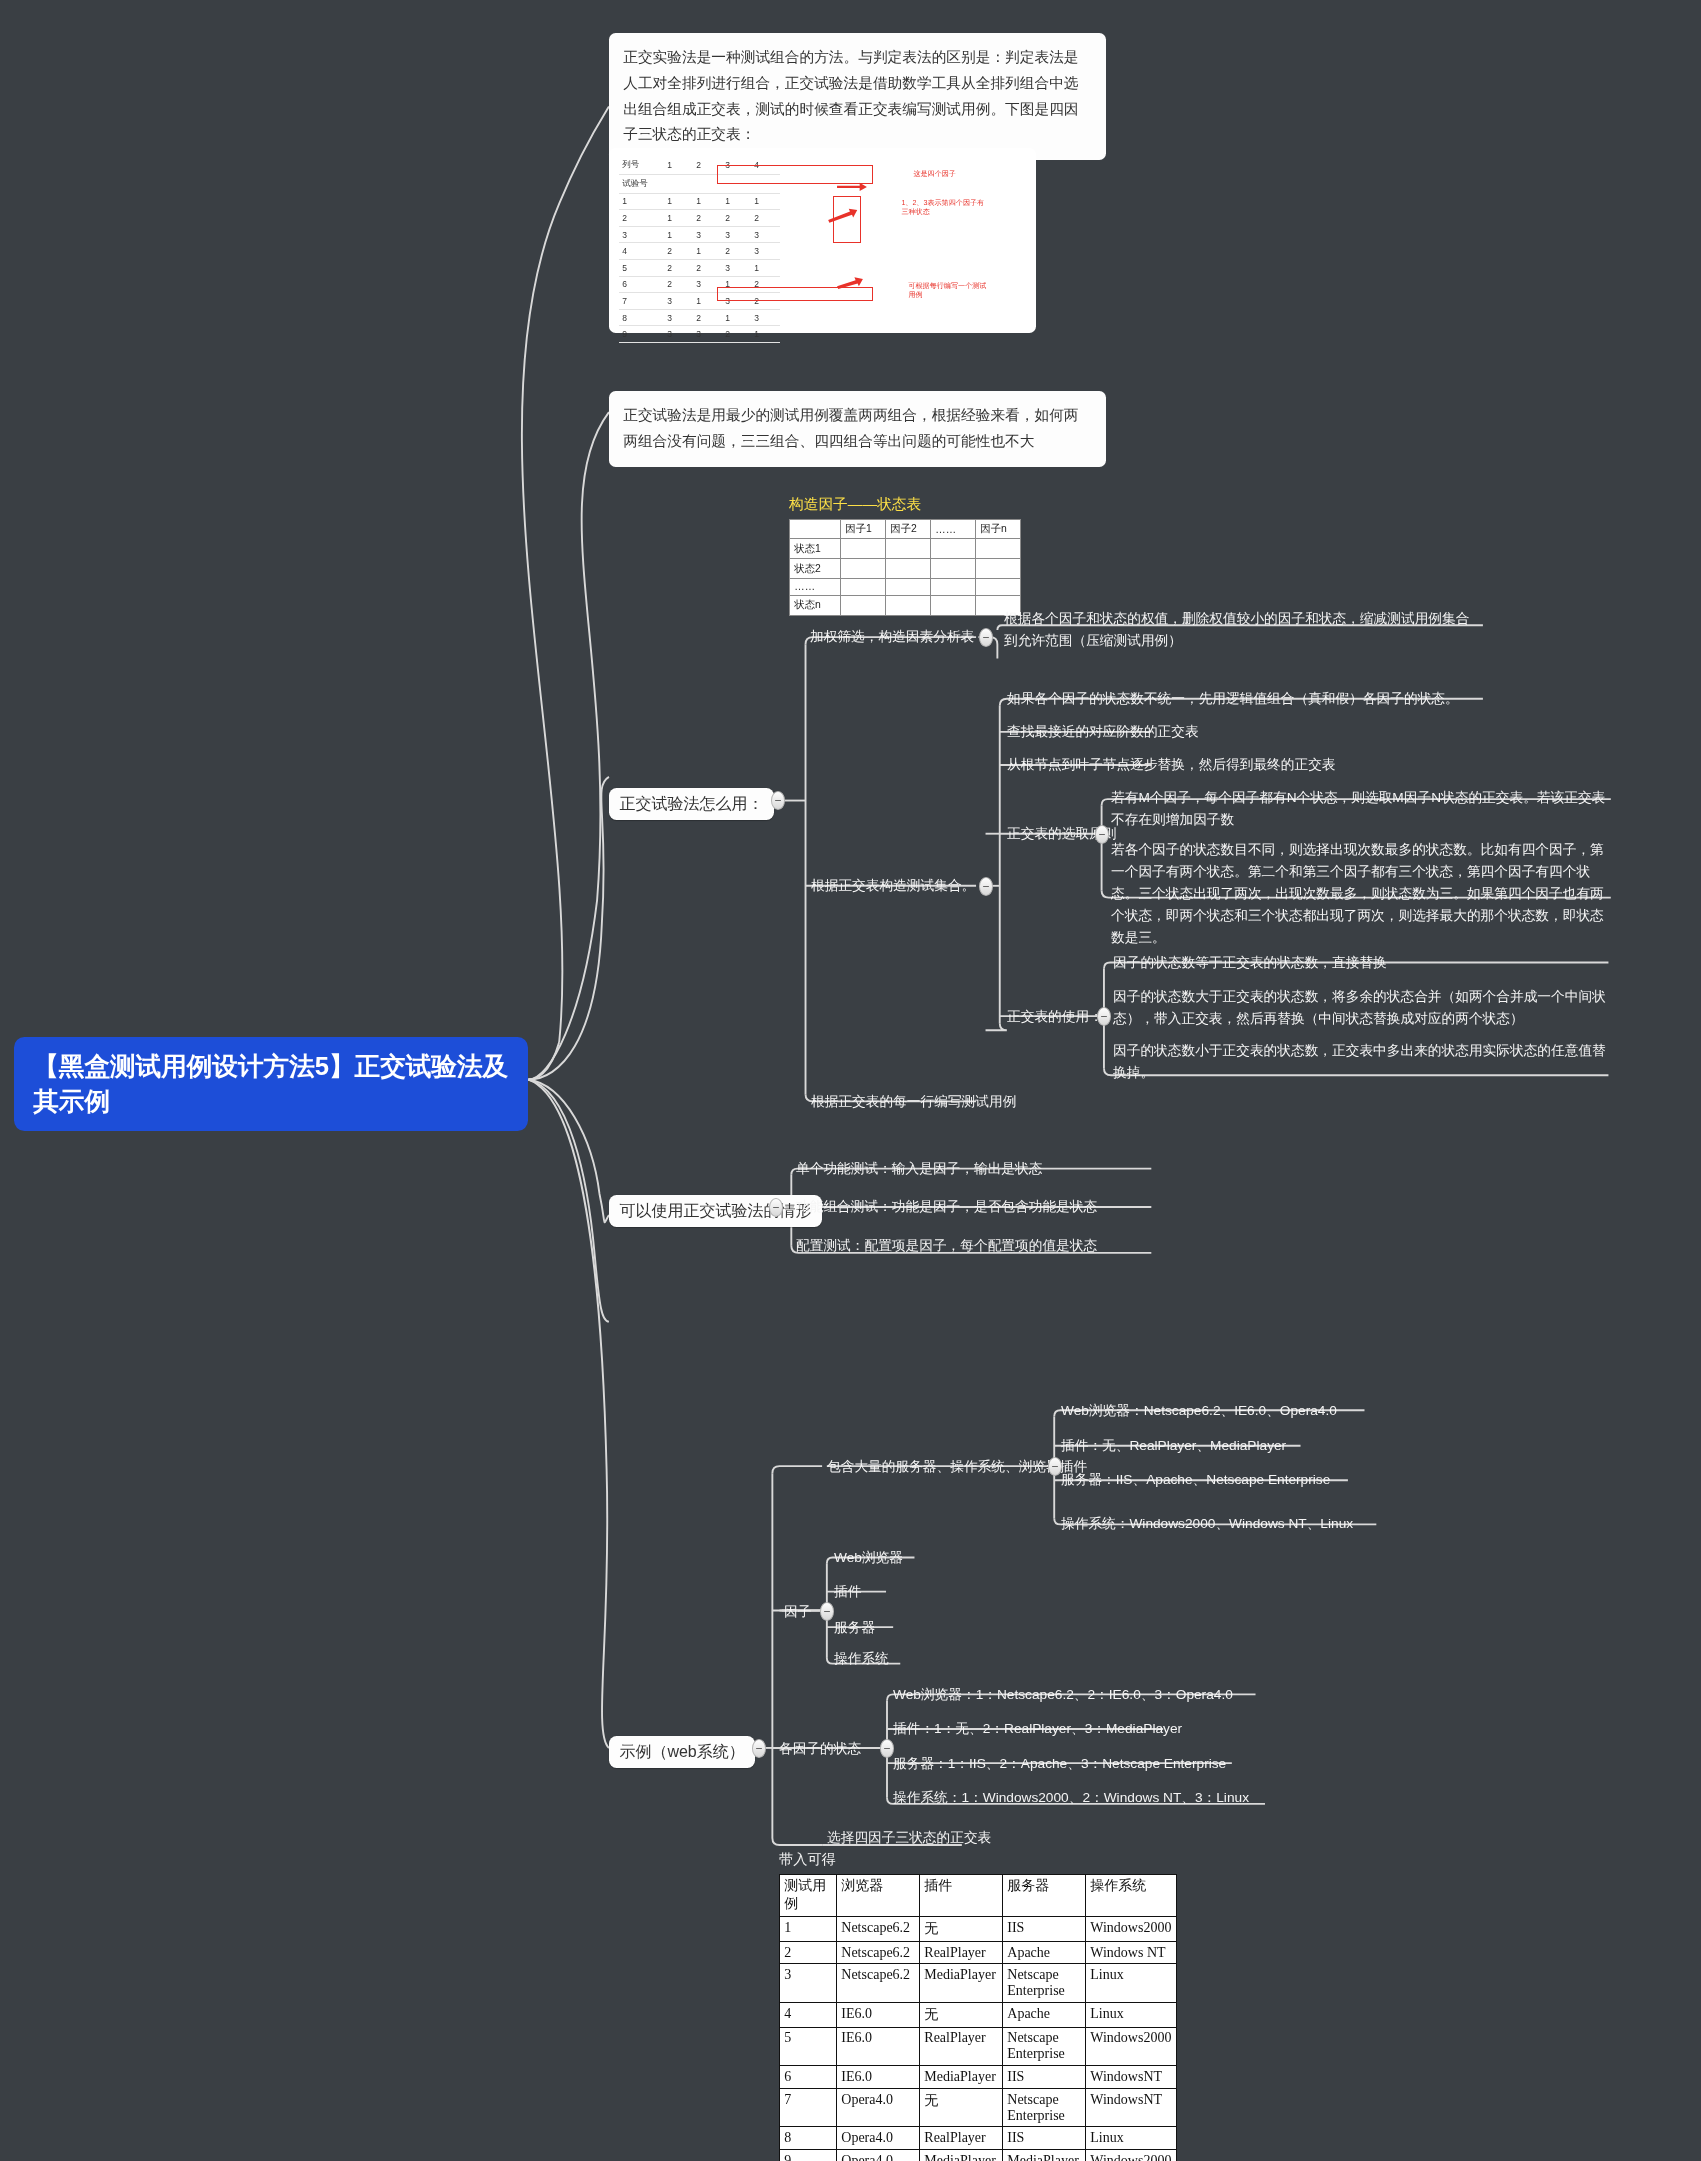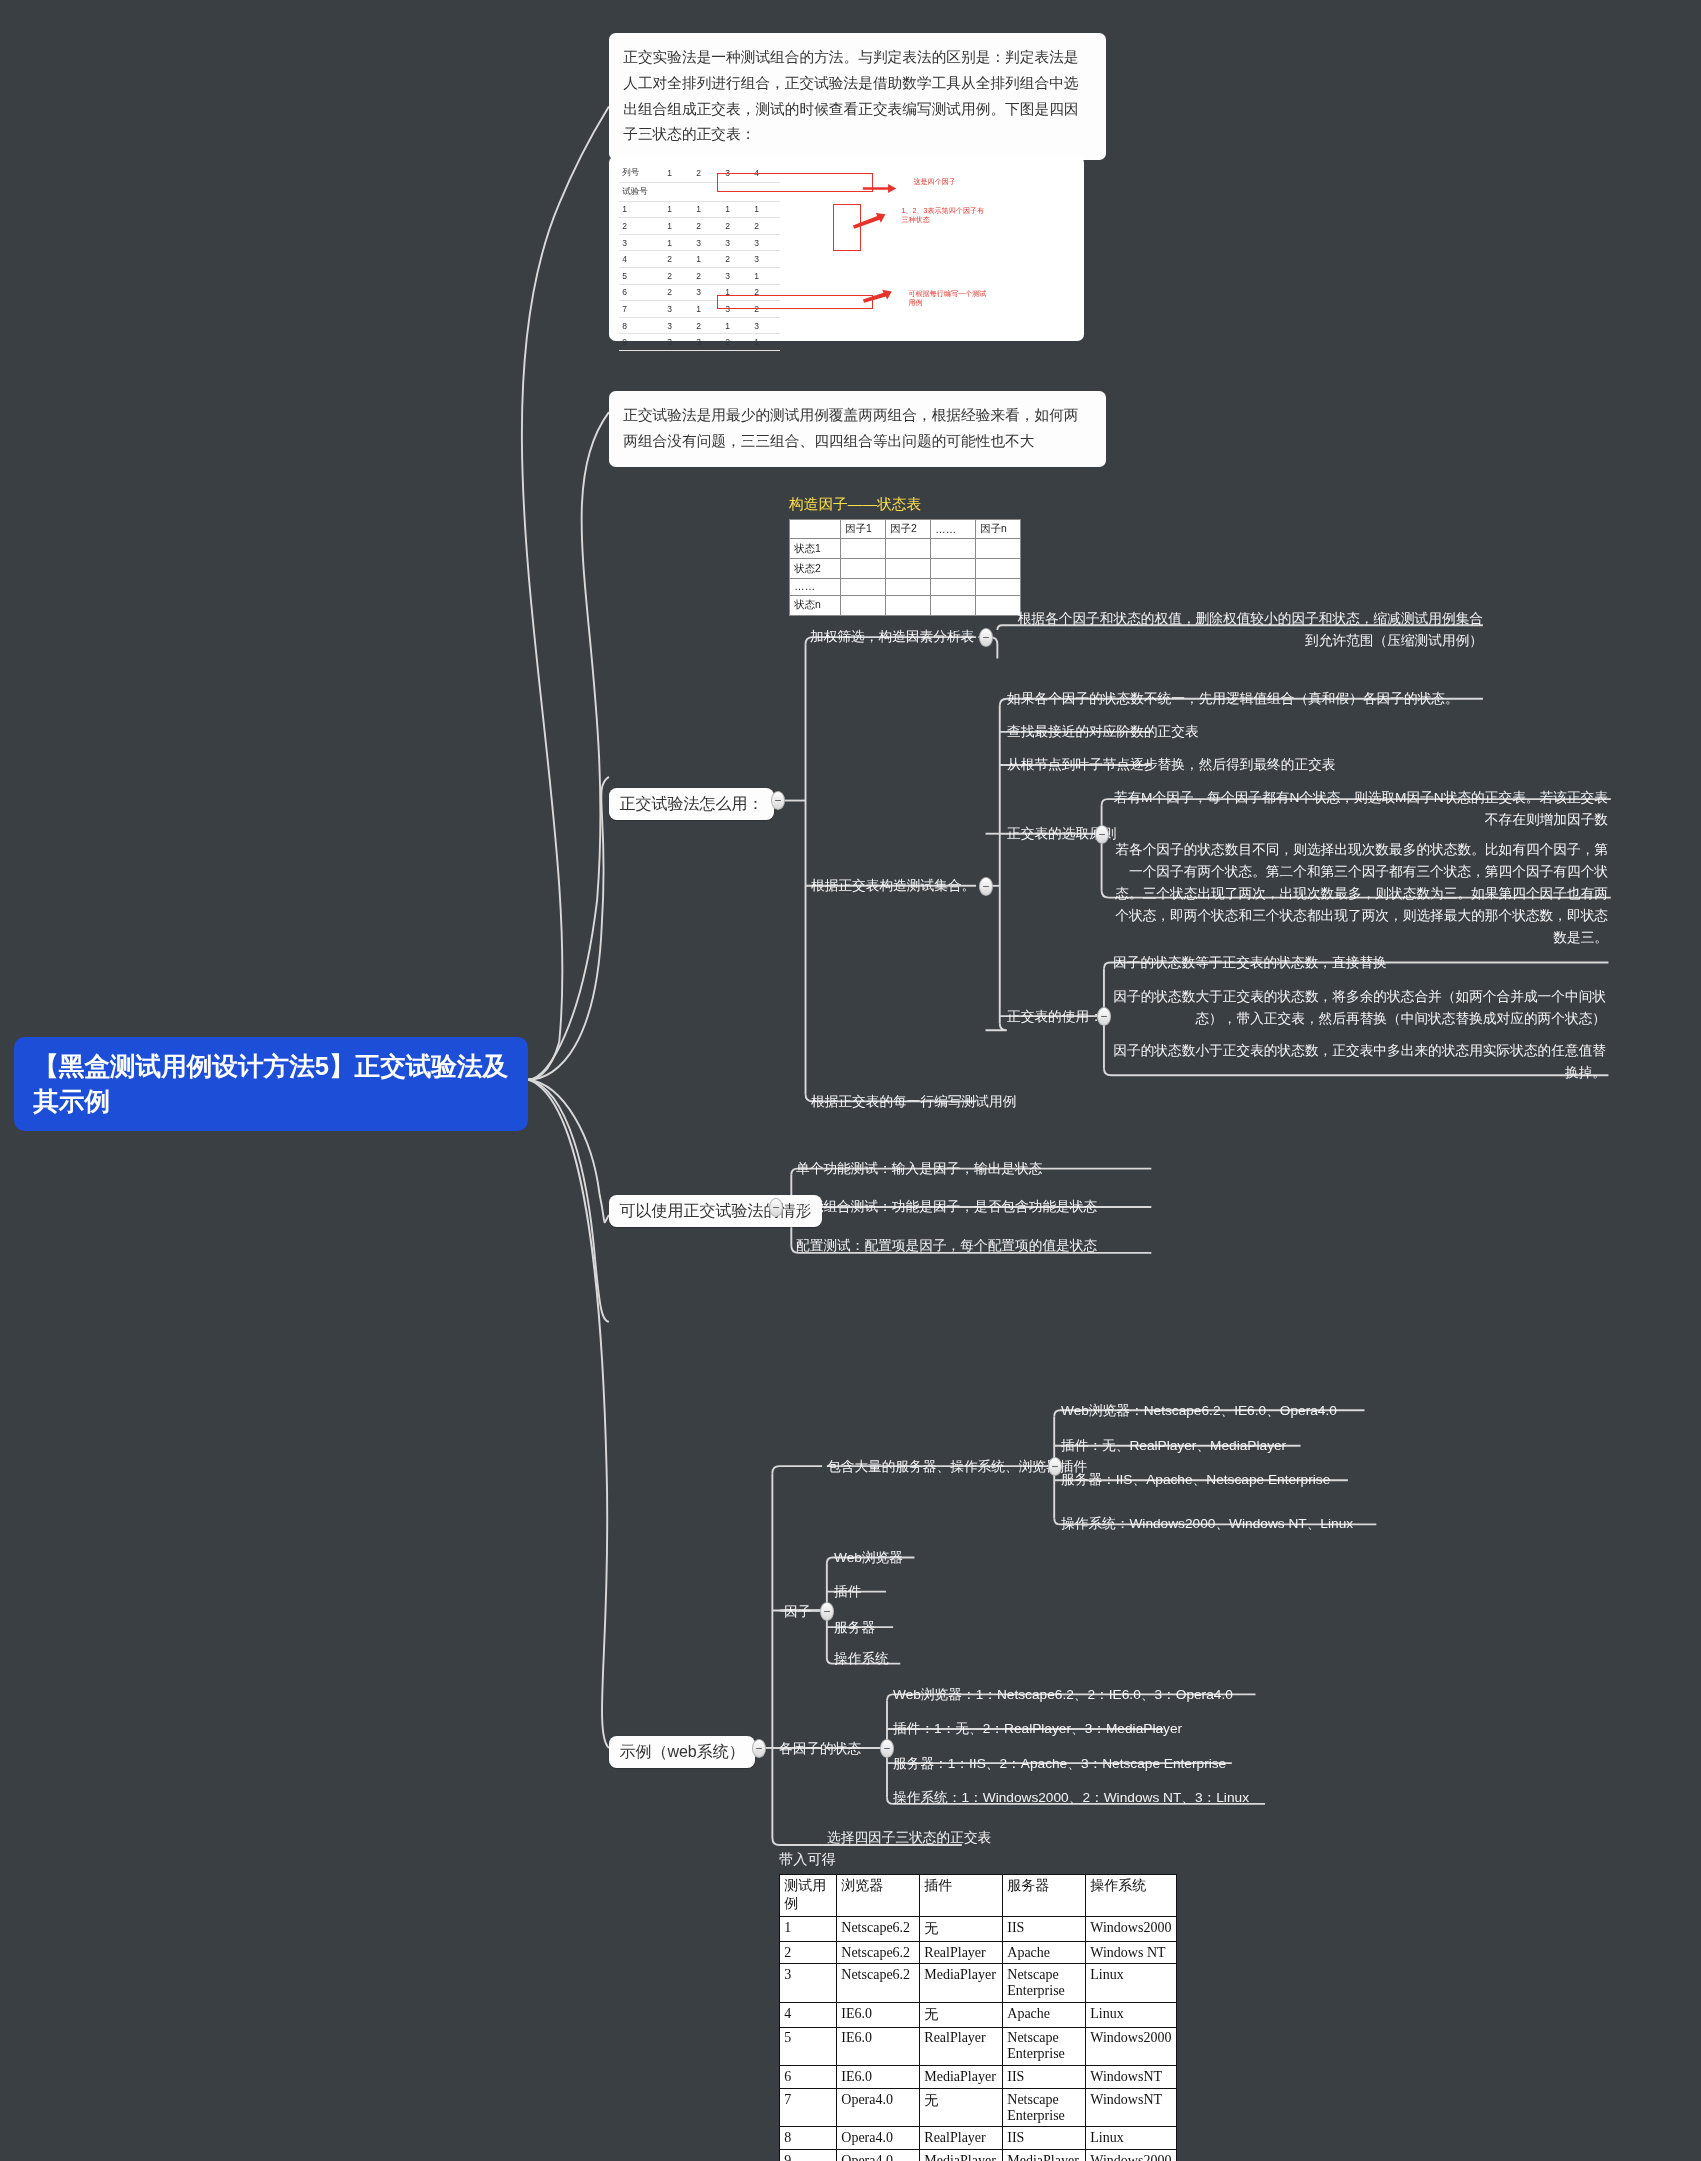--- a/index.html
+++ b/index.html
@@ -35,21 +35,21 @@
     box-shadow: 0 0.5px 0.9px rgba(0,0,0,.25);
   }
 
   
   .white-card {
     background:#fdfdfd; color:#333; border-radius:6.6px;
     padding: 12.3px 14.2px; font-size: 14.7px; line-height: 1.75;
   }
 
   
-  .txt { color:#f5f5f5; font-size:13.7px; line-height:1.6; white-space:nowrap;text-align:right; }
+  .txt { color:#f5f5f5; font-size:13.7px; line-height:1.6; white-space:nowrap; }
   .txt.wrap { white-space:normal; }
 
   
   .toggle {
     position:absolute; width:14.2px; height:19px; border-radius:50%;
     background: linear-gradient(#fdfdfd,#d8d8d8);
     border:0.5px solid #b5b5b5;
     display:flex; align-items:center; justify-content:center;
   }
   .toggle i { display:block; width:6.6px; height:1.4px; background:#666; border-radius:0.9px; }
@@ -212,21 +212,21 @@
   </svg>
 
   <div class="node root-node">
     <div class="label">【黑盒测试用例设计方法5】正交试验法及其示例</div>
   </div>
 
   <div class="node white-card" style="left:609px; top:33px; width:497px;">
     <div>正交实验法是一种测试组合的方法。与判定表法的区别是：判定表法是人工对全排列进行组合，正交试验法是借助数学工具从全排列组合中选出组合组成正交表，测试的时候查看正交表编写测试用例。下图是四因子三状态的正交表：</div>
   </div>
 
-  <div class="node img-card" style="left:609px; top:156px; width:475px; height:185px;">
+  <div class="node img-card" style="left:609px; top:148px; width:427px; height:185px;">
     <div style="position:relative; width:100%; height:100%;">
       <table class="ortho">
         <tbody id="ortho-body">
             <tr>
               <td class="c0">列号</td>
               <td>1</td>
               <td>2</td>
               <td>3</td>
               <td>4</td>
             </tr>

